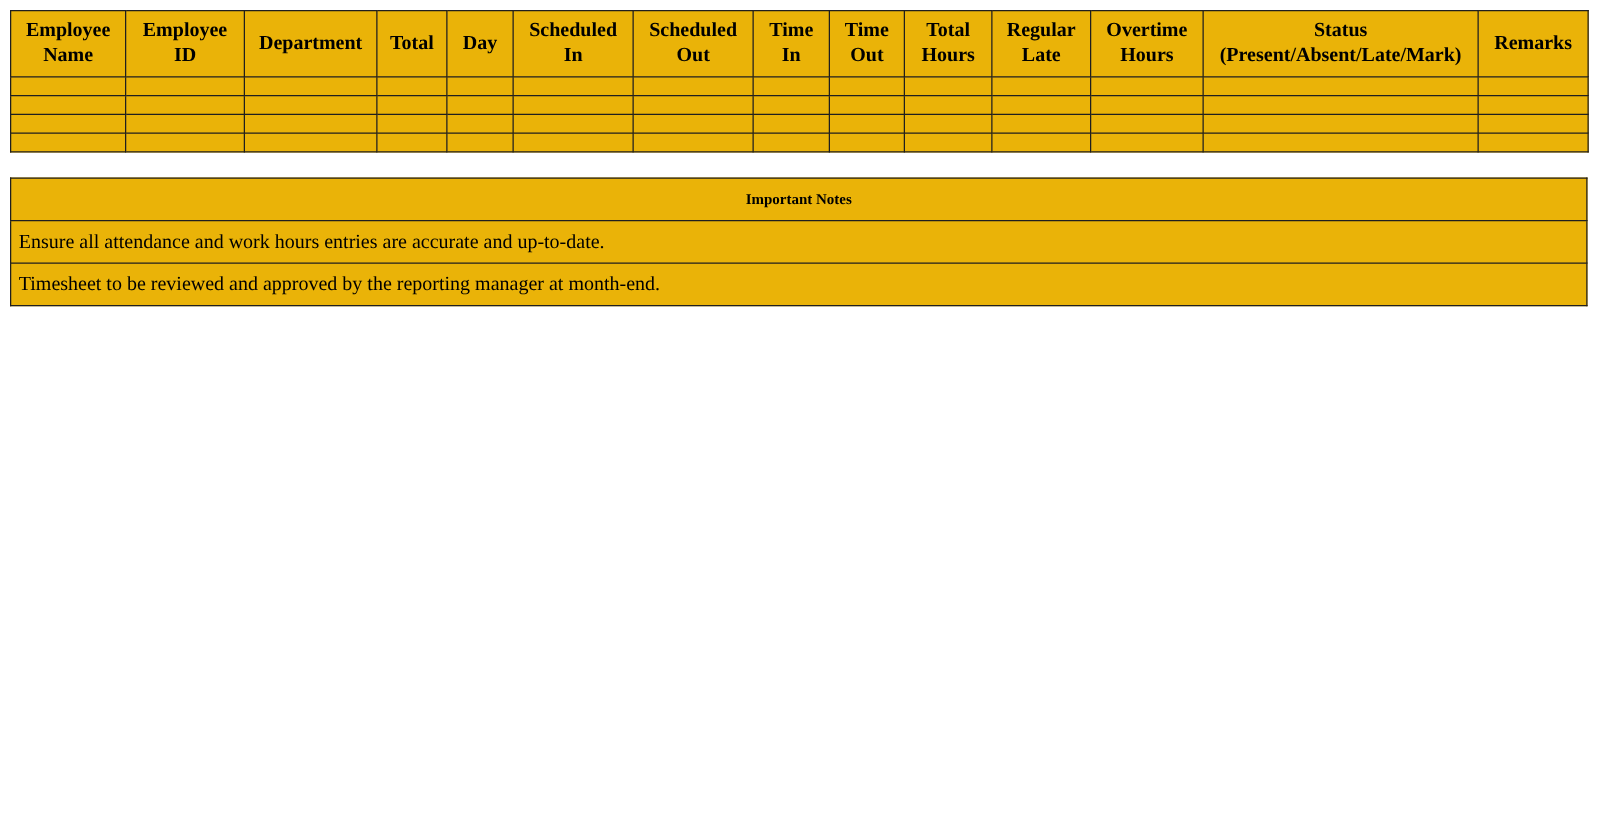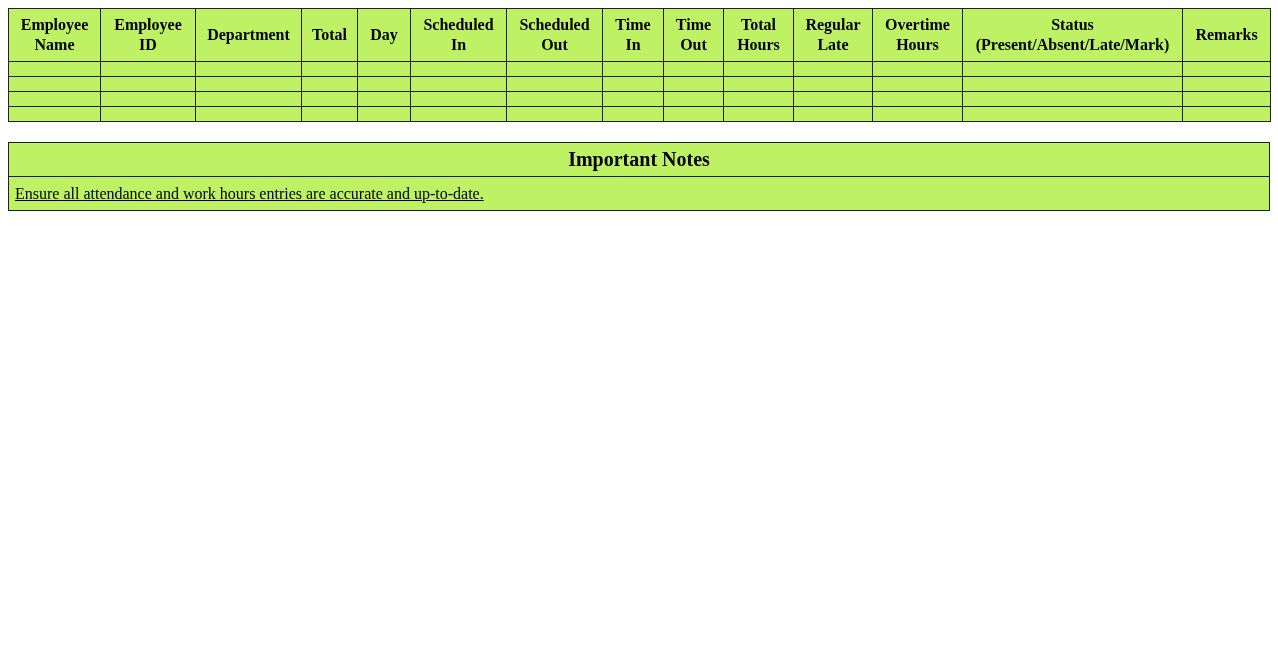--- a/index.html
+++ b/index.html
@@ -15,21 +15,21 @@
     color: #000000;
     overflow: hidden;
   }
   .page {
     padding: 8px;
   }
   table {
     border-collapse: collapse;
     table-layout: fixed;
     width: 1262px;
-    background: #bef264;
+    background: #eab308;
     padding-left: 32px;
   }
   th, td {
     border: 1px solid #1f1f1f;
   }
   
   .timesheet th {
     height: 53px;
     font-size: 16px;
     font-weight: bold;
@@ -44,34 +44,33 @@
     height: 15px;
     padding: 0;
     font-size: 12px;
   }
   
   .notes {
     margin-top: 20px;
   }
   .notes th {
     height: 34px;
-    font-size: 20px;
+    font-size: 12px;
     font-weight: bold;
     text-align: center;
     vertical-align: middle;
     padding: 0;
     margin-left: 36px;
   }
   .notes td {
     height: 34px;
     font-size: 16px;
     text-align: left;
     vertical-align: middle;
     padding: 0 6px;
-    text-decoration: underline;
   }
 </style>
 </head>
 <body>
 
 <div class="page">
 
   <table class="timesheet">
     <colgroup id="ts-colgroup">
         <col style="width: 92px;">
@@ -188,16 +187,19 @@
   <table class="notes">
     <thead>
       <tr>
         <th>Important Notes</th>
       </tr>
     </thead>
     <tbody id="notes-body">
         <tr>
           <td>Ensure all attendance and work hours entries are accurate and up-to-date.</td>
         </tr>
+        <tr>
+          <td>Timesheet to be reviewed and approved by the reporting manager at month-end.</td>
+        </tr>
       </tbody>
   </table>
 
 </div>
 
 </body></html>

